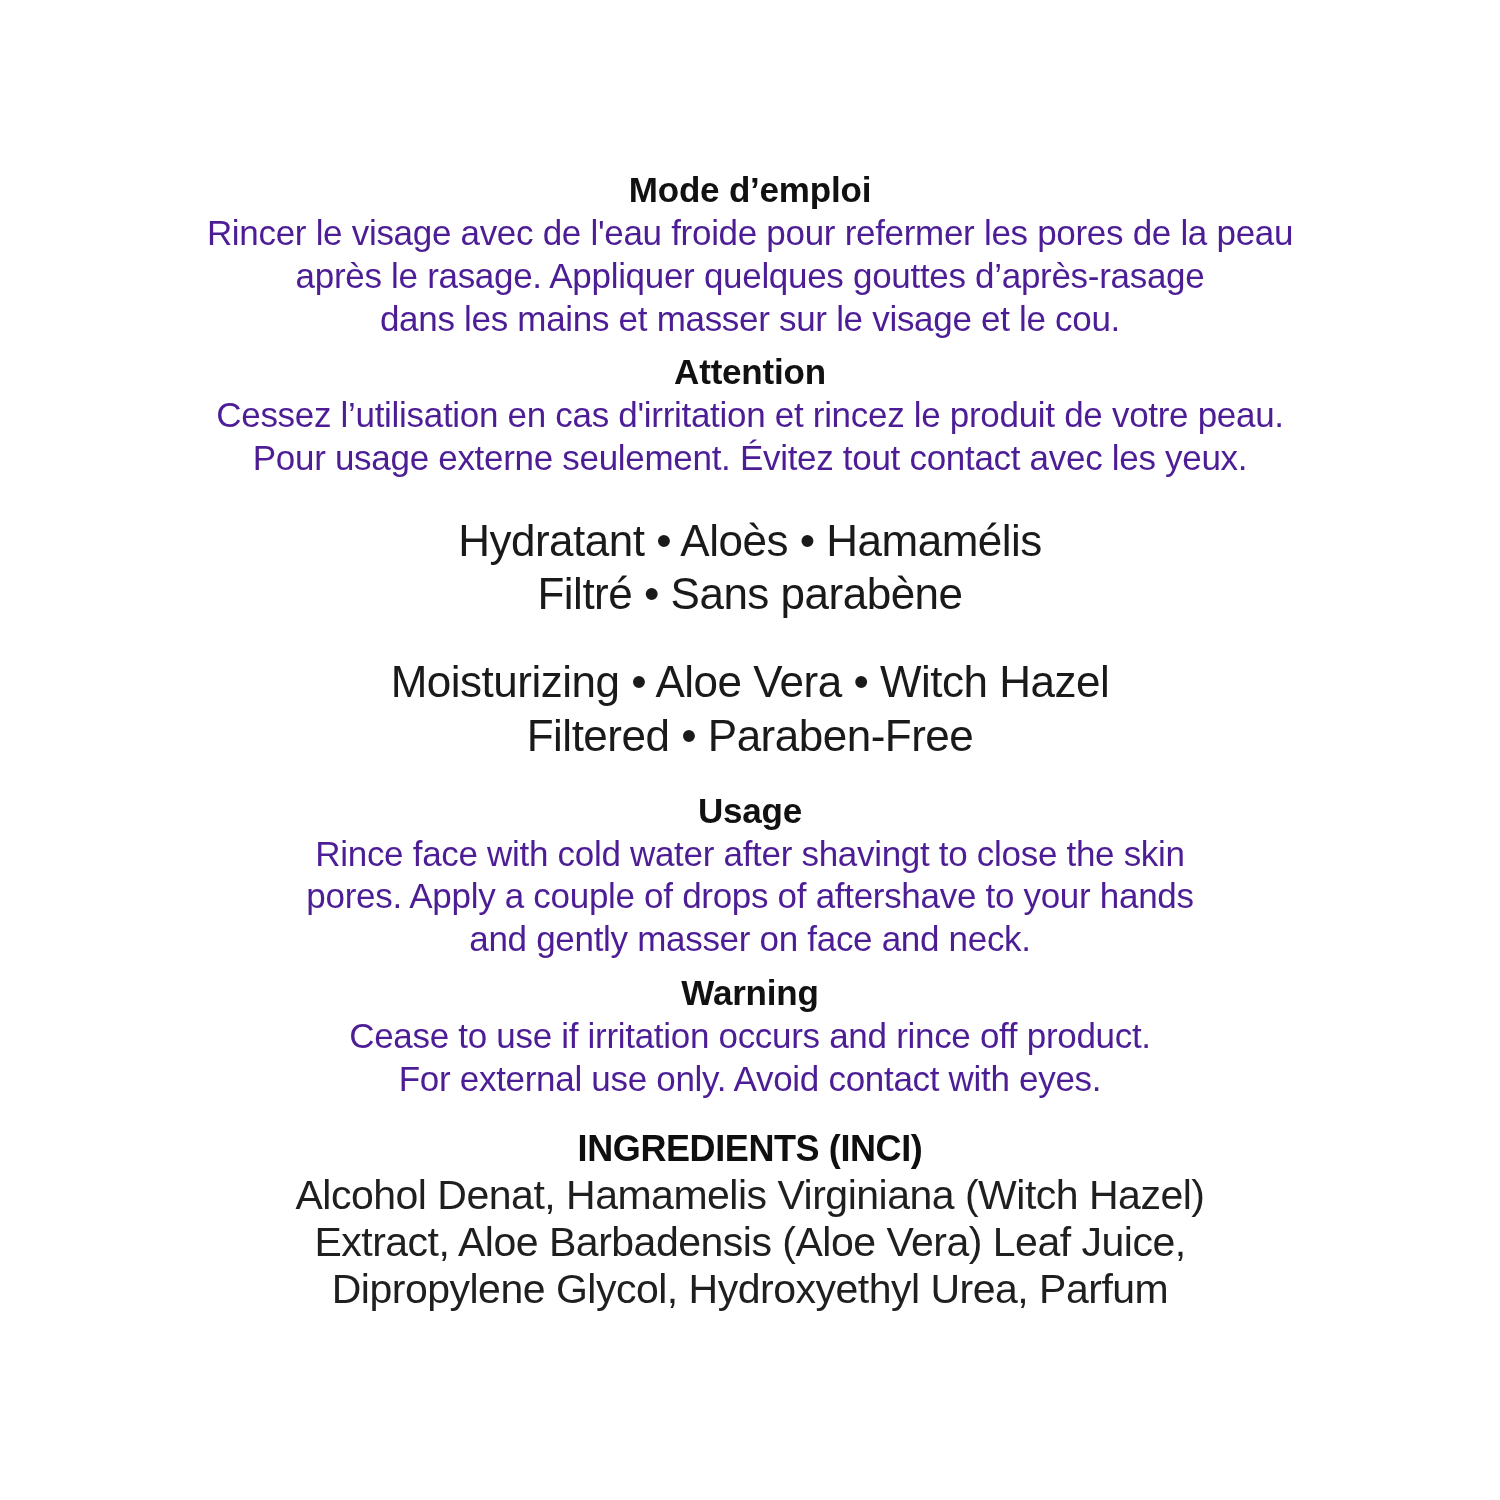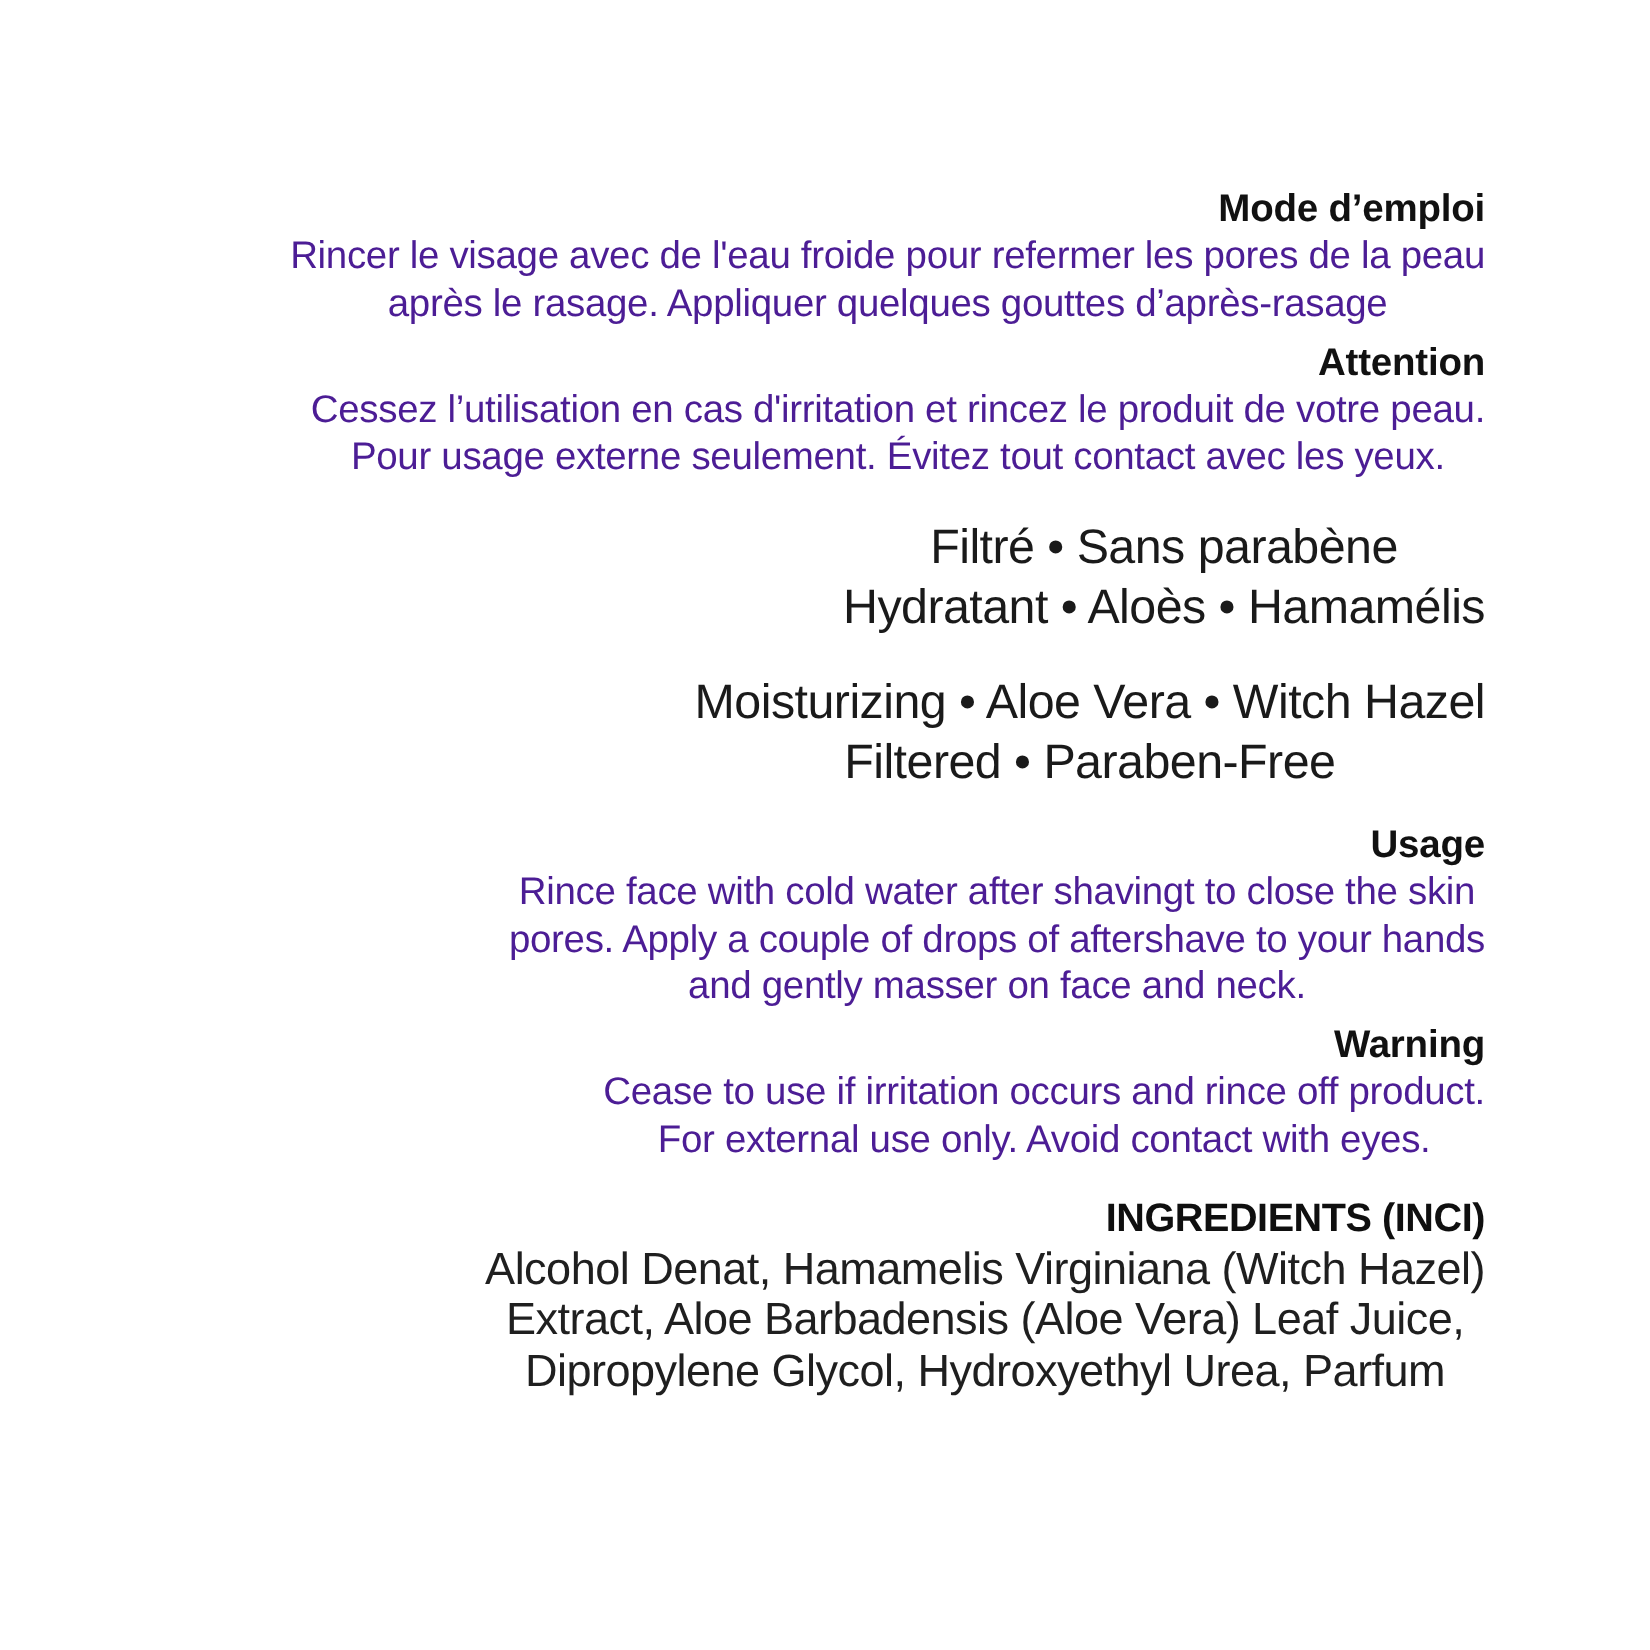--- a/index.html
+++ b/index.html
@@ -14,21 +14,21 @@
     color: #1a1a1a;
     -webkit-font-smoothing: antialiased;
   }
   .label {
     box-sizing: border-box;
     width: 1500px;
     height: 1500px;
     padding: 170px 150px 60px 150px;
     display: flex;
     flex-direction: column;
-    align-items: flex-end;
+    align-items: center;
     text-align: center;
   }
   .heading {
     font-weight: bold;
     font-size: 35px;
     line-height: 1.12;
     letter-spacing: -0.2px;
     margin: 0 0 3px 0;
     color: #111;
   }
@@ -75,35 +75,36 @@
 </style>
 </head>
 <body>
 
 <div class="label">
 
   <h2 class="heading">Mode d’emploi</h2>
   <p class="para">
     <span class="block">Rincer le visage avec de l'eau froide pour refermer les pores de la peau</span>
     <span class="block">après le rasage. Appliquer quelques gouttes d’après-rasage</span>
+    <span class="block">dans les mains et masser sur le visage et le cou.</span>
   </p>
 
   <div class="gap-small"></div>
 
   <h2 class="heading">Attention</h2>
   <p class="para">
     <span class="block">Cessez l’utilisation en cas d'irritation et rincez le produit de votre peau.</span>
     <span class="block">Pour usage externe seulement. Évitez tout contact avec les yeux.</span>
   </p>
 
   <div class="gap-big"></div>
 
   <p class="claims claims-fr">
+    <span class="block">Hydratant • Aloès • Hamamélis</span>
     <span class="block">Filtré • Sans parabène</span>
-    <span class="block">Hydratant • Aloès • Hamamélis</span>
   </p>
 
   <div class="gap-small"></div>
 
   <p class="claims claims-en">
     <span class="block">Moisturizing • Aloe Vera • Witch Hazel</span>
     <span class="block">Filtered • Paraben-Free</span>
   </p>
 
   <div class="gap-mid"></div>

